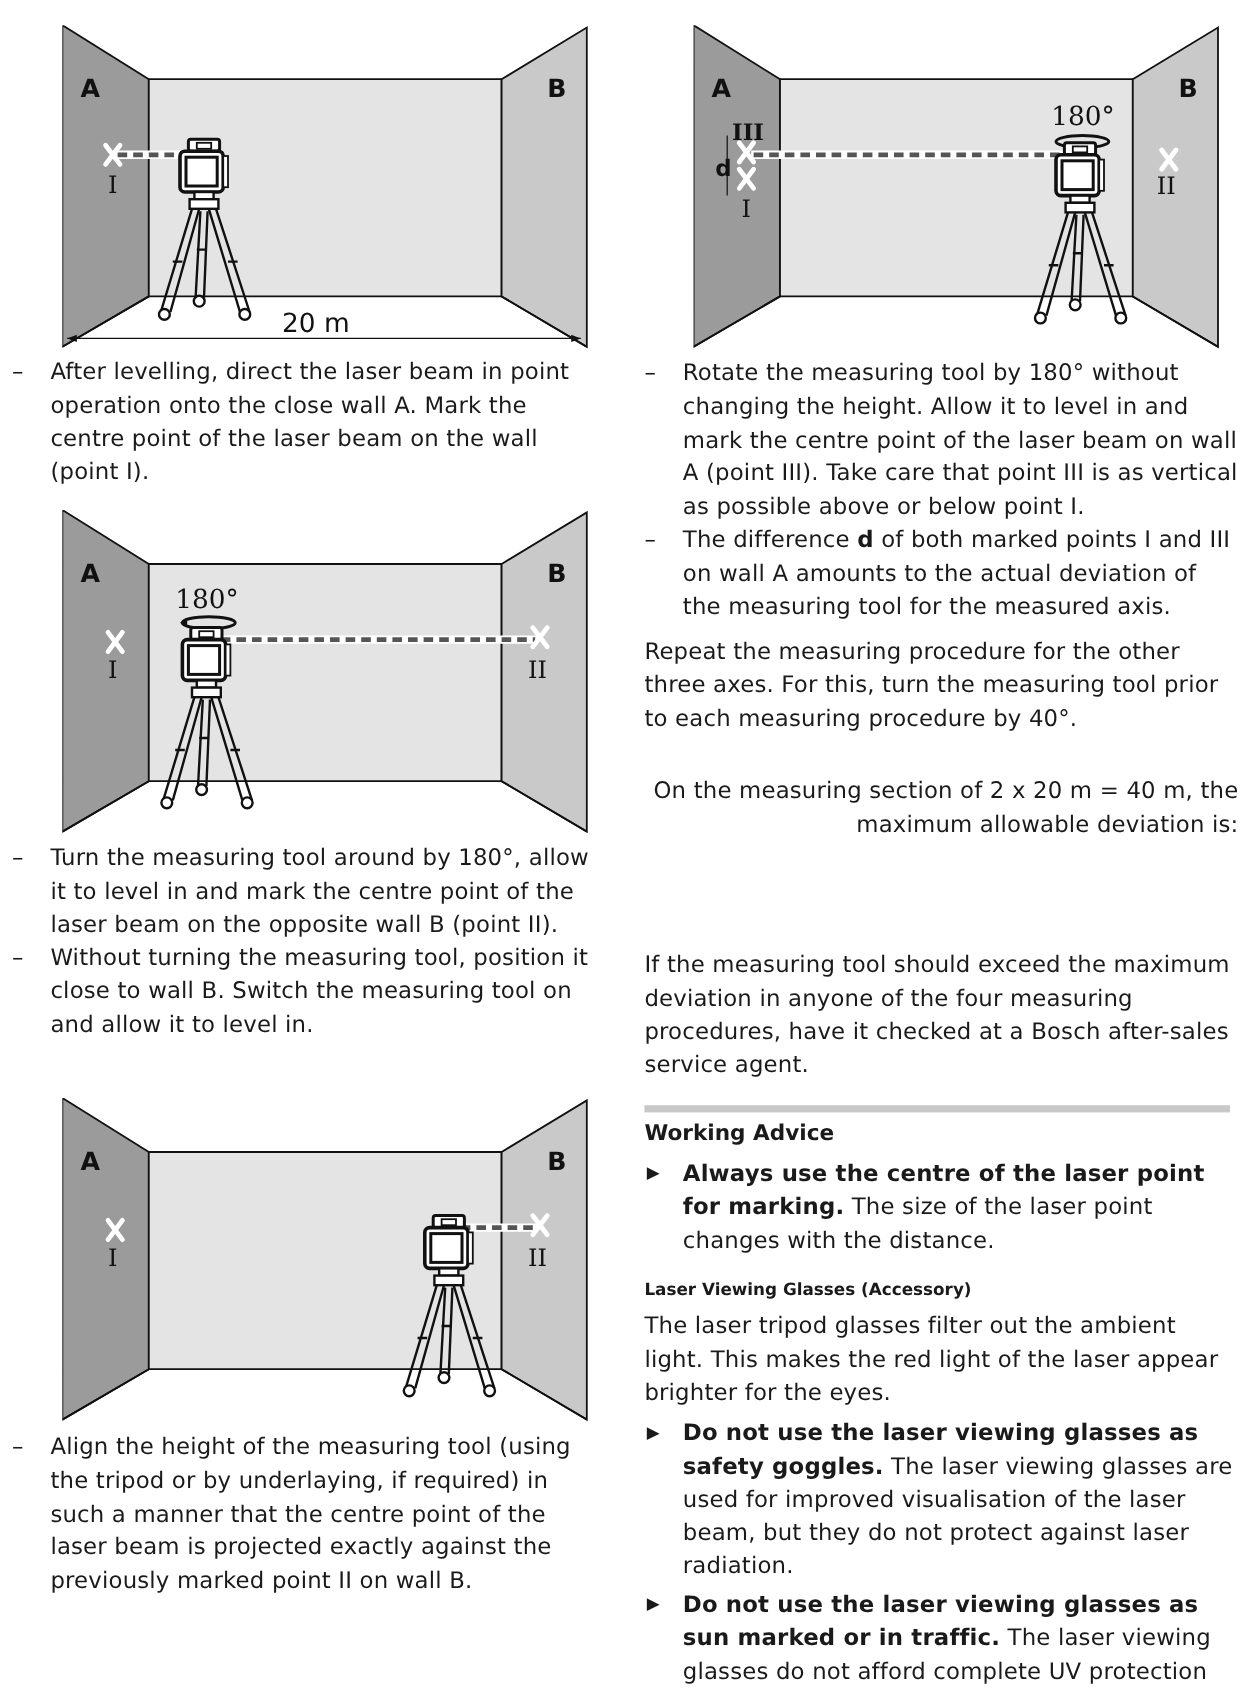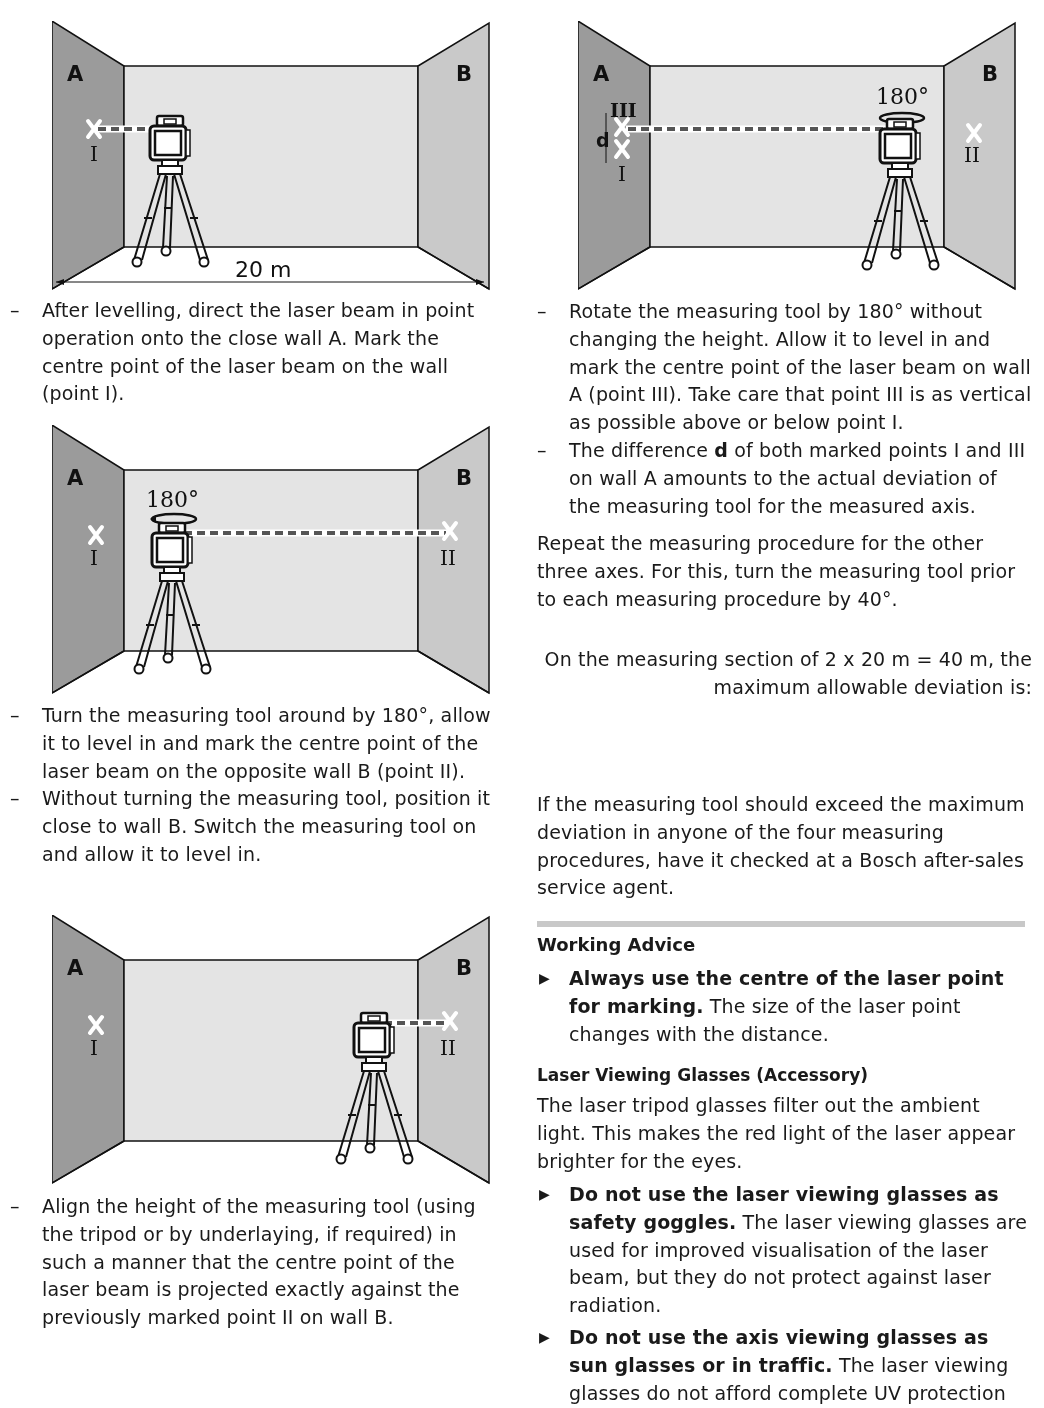--- a/index.html
+++ b/index.html
@@ -10,21 +10,21 @@
   .col-left { position: absolute; left: 0; top: 0; width: 520px; }
   .col-right { position: absolute; left: 520px; top: 0; width: 524px; }
   .fig { position: absolute; }
   .fig svg { display: block; }
   .dash-list { position: absolute; margin: 0; padding: 0; list-style: none; }
   .dash-list li { position: relative; padding-left: 32px; font-size: 19px; line-height: 27.8px; letter-spacing: 0.15px; }
   .dash-list li .dash { position: absolute; left: 0; top: 0; }
   .para { position: absolute; margin: 0; font-size: 19px; line-height: 27.8px; letter-spacing: 0.15px; }
   .rule { position: absolute; height: 6px; background: #c8c8c8; }
   .h2 { position: absolute; margin: 0; font-size: 18px; font-weight: bold; line-height: 28px; }
-  .h3 { position: absolute; margin: 0; font-size: 17px; font-weight: bold; line-height: 26px; }
+  .h3 { position: absolute; margin: 0; font-size: 14px; font-weight: bold; line-height: 26px; }
   .tri-list { position: absolute; margin: 0; padding: 0; list-style: none; }
   .tri-list li { position: relative; padding-left: 32px; font-size: 19px; line-height: 27.8px; letter-spacing: 0.15px; }
   .tri-list li .tri { position: absolute; left: 2px; top: 0; font-size: 14px; }
   b { font-weight: bold; }
 </style>
 </head>
 <body>
 
 <svg width="0" height="0" style="position:absolute">
   <defs>
@@ -170,15 +170,15 @@
   <ul class="tri-list" style="left:17px; top:965px; width:495px;">
     <li><span class="tri">▶</span><b>Always use the centre of the laser point for marking.</b><span> The size of the laser point changes with the distance.</span></li>
   </ul>
 
   <h3 class="h3" style="left:17px; top:1062px;">Laser Viewing Glasses (Accessory)</h3>
 
   <p class="para" style="left:17px; top:1092px; width:495px;">The laser tripod glasses filter out the ambient light. This makes the red light of the laser appear brighter for the eyes.</p>
 
   <ul class="tri-list" style="left:17px; top:1181px; width:495px;">
     <li style="margin-bottom:4px;"><span class="tri">▶</span><b>Do not use the laser viewing glasses as safety goggles.</b><span> The laser viewing glasses are used for improved visualisation of the laser beam, but they do not protect against laser radiation.</span></li>
-    <li><span class="tri">▶</span><b>Do not use the axis viewing glasses as sun glasses or in traffic.</b><span> The laser viewing glasses do not afford complete UV protection and reduce colour perception.</span></li>
+    <li><span class="tri">▶</span><b>Do not use the laser viewing glasses as sun marked or in traffic.</b><span> The laser viewing glasses do not afford complete UV protection and reduce colour perception.</span></li>
   </ul>
 </div>
 
 </body></html>

